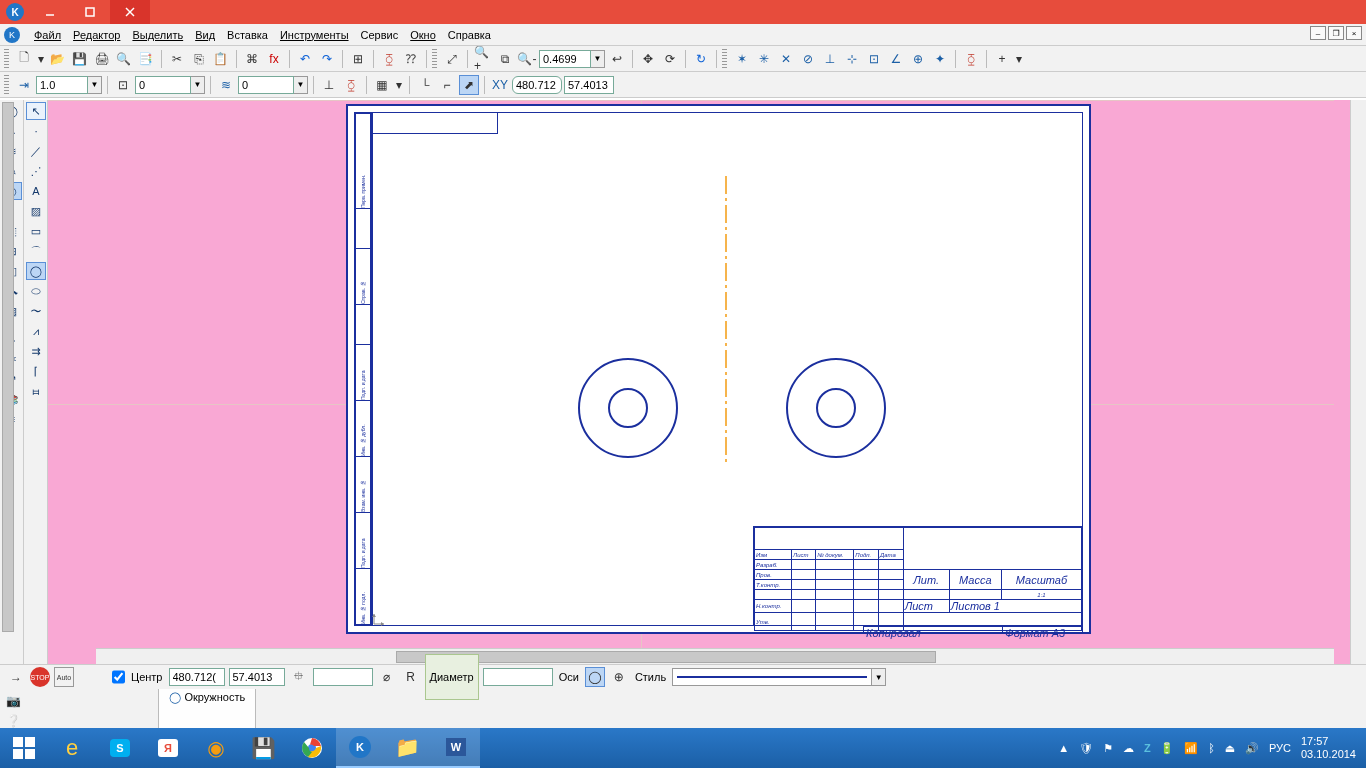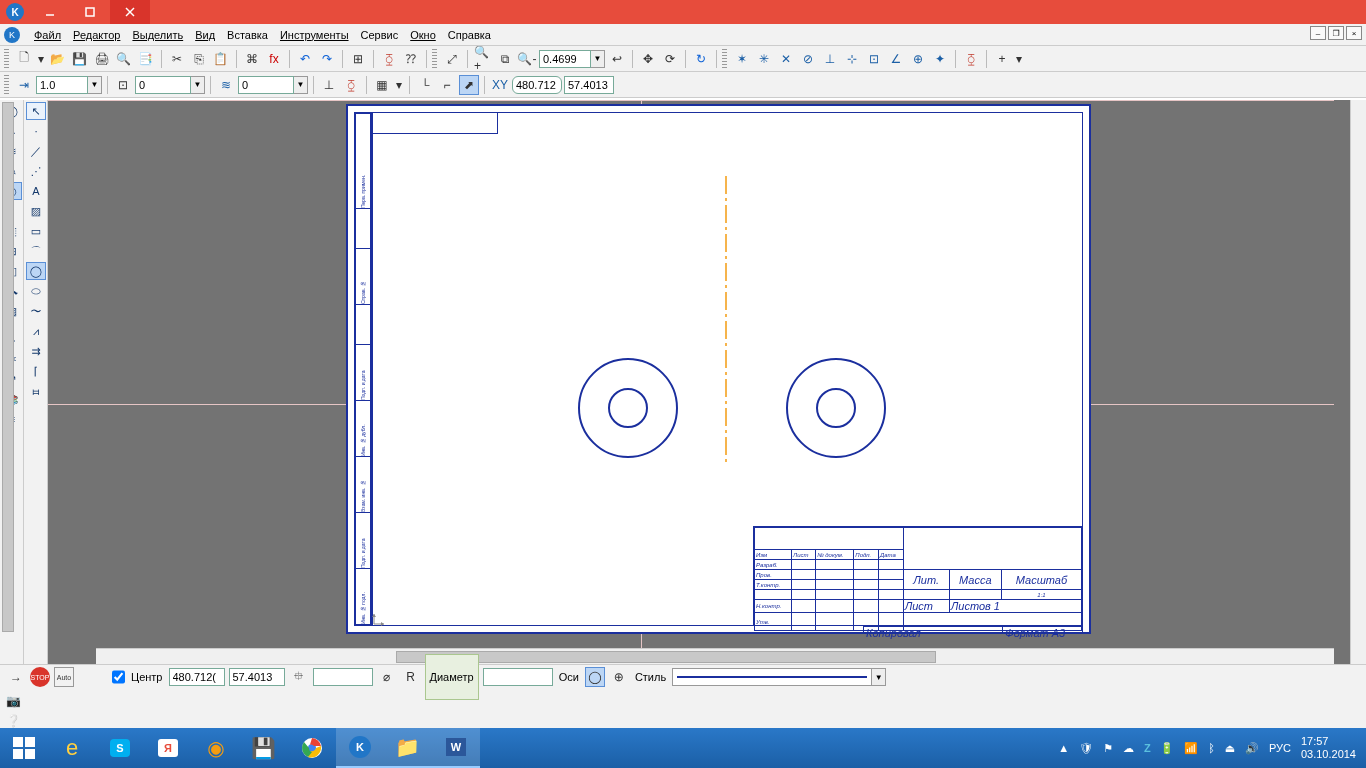--- a/index.html
+++ b/index.html
@@ -28,21 +28,21 @@
   .tb-grip { width:5px; height:20px; background:repeating-linear-gradient(to bottom,#999 0 1px,transparent 1px 3px); margin-right:3px; }
   .tb-input { height:18px; border:1px solid #7a9; background:#fff; padding:0 3px; font-size:11px; }
   .tb-combo { display:flex; align-items:center; }
   .tb-combo .arrow { width:14px; height:18px; border:1px solid #999; border-left:none; background:#eee; display:flex; align-items:center; justify-content:center; font-size:8px; }
 
   
   .workspace { position:absolute; top:100px; left:0; right:0; bottom:104px; display:flex; }
   .tool-palette { width:24px; background:#f2f2f2; border-right:1px solid #ccc; display:flex; flex-direction:column; gap:2px; padding:2px; }
   .tool-palette .pbtn { width:20px; height:18px; display:flex; align-items:center; justify-content:center; font-size:11px; color:#13386b; }
   .tool-palette .pbtn.sel { background:#bcd6f5; border:1px solid #5a8fd6; }
-  .canvas { flex:1; position:relative; background:#737373; overflow:hidden; }
+  .canvas { flex:1; position:relative; background:#f9a8d4; overflow:hidden; }
   .canvas .hline, .canvas .vline { position:absolute; background:#e6c5c5; }
   .canvas .hline { height:1px; left:0; right:16px; }
   .canvas .vline { width:1px; top:0; bottom:16px; }
 
   .sheet { position:absolute; border:2px solid #1b2f9e; background:#fff; }
   .sheet .inner-frame { position:absolute; border:1px solid #1b2f9e; }
   .title-block { position:absolute; border:1px solid #1b2f9e; }
   .title-block td { border:1px solid #1b2f9e; font-size:6px; color:#1b2f9e; font-style:italic; padding:0 1px; }
   .side-block { position:absolute; border:1px solid #1b2f9e; }
   .side-block td { border:1px solid #1b2f9e; font-size:5px; color:#1b2f9e; }
@@ -423,20 +423,23 @@
         <div style="flex:1;height:2px;background:#1b2f9e;"></div>
       </div>
       <div class="arrow">▼</div>
     </div>
   </div>
   <div style="display:flex;">
     <div style="width:28px;padding:2px 4px;">
       <div class="tb-btn">📷</div>
       <div class="tb-btn">❔</div>
     </div>
+    <div class="prop-tab">
+      <span style="color:#1b5fa6;">◯ </span><span>Окружность</span>
+    </div>
   </div>
   <div class="status-line">Укажите точку центра окружности или введите ее координаты</div>
 </div>
 
 <div class="taskbar">
   <div class="start">
     <svg width="22" height="22">
         <rect x="0" y="0" width="10" height="10" fill="#fff"></rect>
         <rect x="12" y="0" width="10" height="10" fill="#fff"></rect>
         <rect x="0" y="12" width="10" height="10" fill="#fff"></rect>

